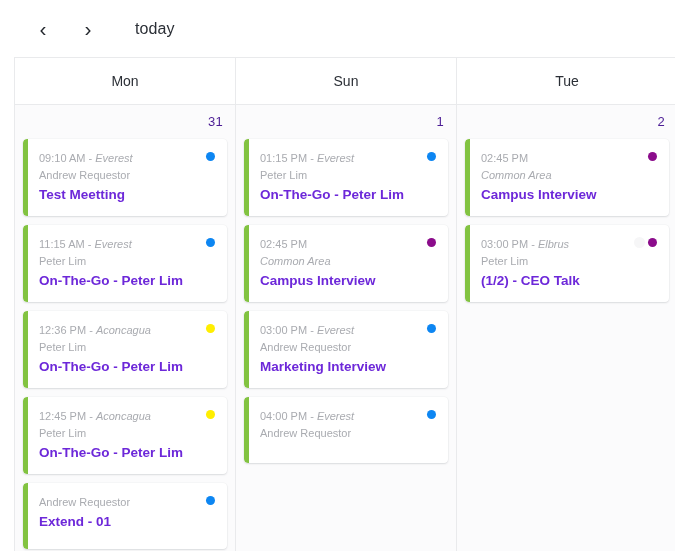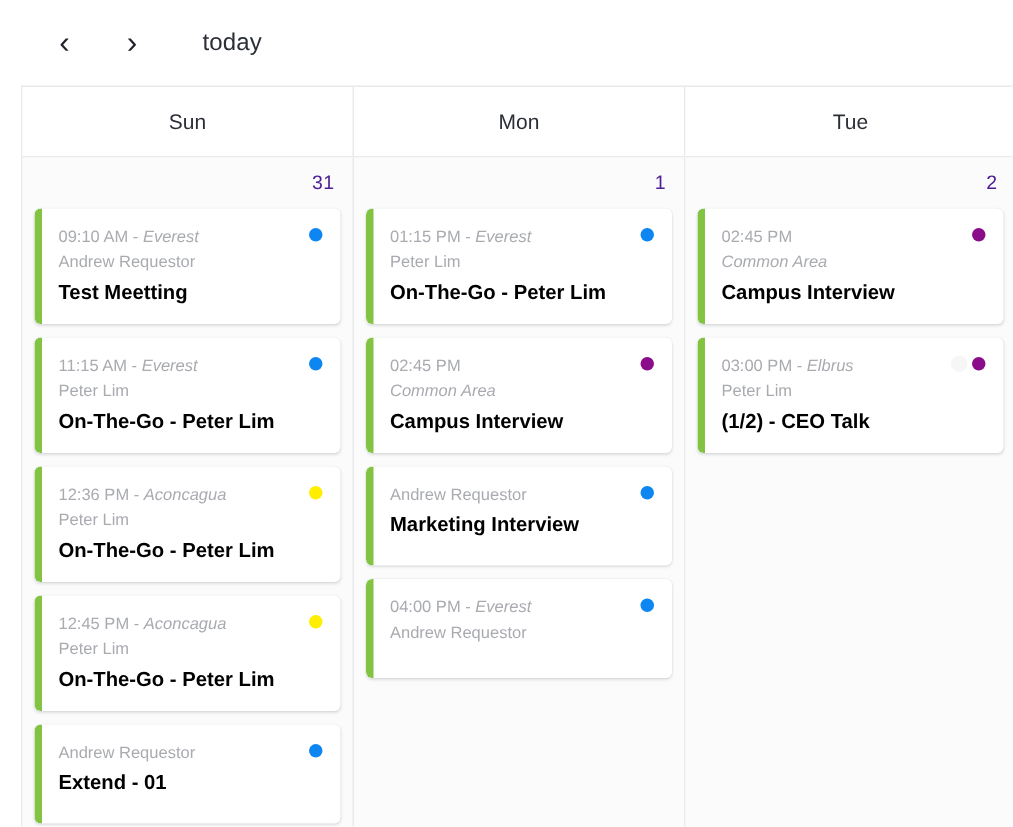--- a/index.html
+++ b/index.html
@@ -106,42 +106,42 @@
   }
   .line1, .line2 {
     font-size: 11px;
     color: #a9abb0;
     line-height: 17px;
     white-space: nowrap;
   }
   .line1 .loc, .line2.italic { font-style: italic; }
   .evt-title {
     font-size: 13.5px;
-    color: #000000;
+    color: #6d28d9;
     font-weight: 700;
     line-height: 19px;
     margin-top: 1px;
     white-space: nowrap;
   }
 </style>
 </head>
 <body>
 
 <div id="app">
 
   <div class="toolbar">
     <button class="nav-btn prev">‹</button>
     <button class="nav-btn next">›</button>
     <span class="today-label">today</span>
   </div>
 
   <div class="cal">
     <div class="head-row">
+        <div class="head-cell">Mon</div>
         <div class="head-cell">Sun</div>
-        <div class="head-cell">Mon</div>
         <div class="head-cell">Tue</div>
       </div>
     <div class="body-row">
         <div class="day-cell">
           <div class="day-num">31</div>
           <div class="evt">
             <div class="bar"></div>
             <div class="dot" style="background: rgb(13, 134, 242);"></div>
             <div class="line1"><span>09:10 AM</span><span> - </span><span class="loc">Everest</span></div>
             <div class="line2">Andrew Requestor</div>
@@ -187,20 +187,21 @@
           <div class="evt">
             <div class="bar"></div>
             <div class="dot" style="background: rgb(139, 12, 139);"></div>
             <div class="line1"><span>02:45 PM</span></div>
             <div class="line2 italic">Common Area</div>
             <div class="evt-title">Campus Interview</div>
           </div>
           <div class="evt">
             <div class="bar"></div>
             <div class="dot" style="background: rgb(13, 134, 242);"></div>
+            <div class="line1"><span>03:00 PM</span><span> - </span><span class="loc">Everest</span></div>
             <div class="line2">Andrew Requestor</div>
             <div class="evt-title">Marketing Interview</div>
           </div>
           <div class="evt">
             <div class="bar"></div>
             <div class="dot" style="background: rgb(13, 134, 242);"></div>
             <div class="line1"><span>04:00 PM</span><span> - </span><span class="loc">Everest</span></div>
             <div class="line2">Andrew Requestor</div>
           </div>
         </div>

